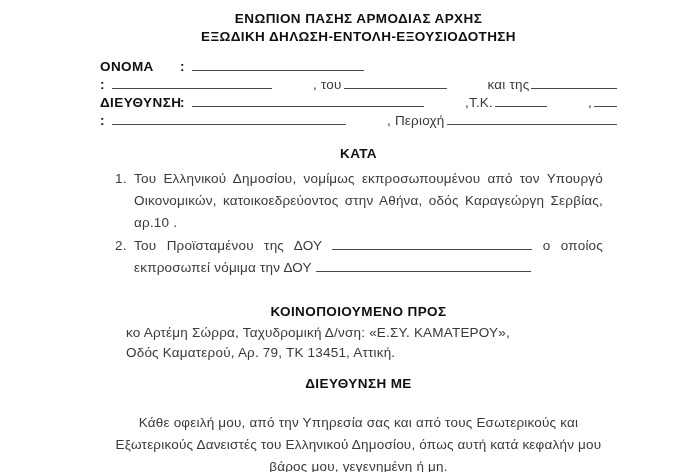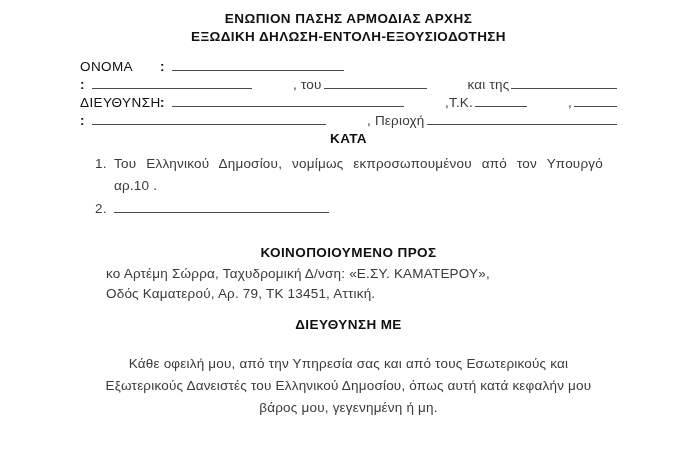--- a/index.html
+++ b/index.html
@@ -5,40 +5,40 @@
   html,body { margin:0; padding:0; background:#ffffff; }
   .page {
     position:relative;
     width:678px; height:472px;
     box-sizing:border-box;
     background:#ffffff;
     font-family:"Liberation Sans", "DejaVu Sans", sans-serif;
     font-size:13.5px;
     color:#3a3a3a;
     letter-spacing:0.2px;
-    padding:10px 61px 0 80px;
+    padding:10px 61px 0 100px;
     overflow:hidden;
   }
   .doc-title {
     text-align:center;
     font-weight:bold;
     color:#101010;
     letter-spacing:0.4px;
     line-height:18px;
   }
   .fields { margin-top:12px; }
   .frow { display:flex; align-items:baseline; height:18px; line-height:18px; }
-  .flabel { width:80px; flex:none; font-weight:normal; color:#101010; letter-spacing:0.4px; white-space:nowrap; }
+  .flabel { width:80px; flex:none; font-weight:bold; color:#101010; letter-spacing:0.4px; white-space:nowrap; }
   .fcolon { width:12px; flex:none; font-weight:bold; color:#101010; }
   .blank { display:inline-block; border-bottom:1.5px solid #4a4a4a; height:12px; flex:none; }
   .blank.grow { flex:1; }
   .fseg { white-space:pre; flex:none; padding:0 2px;margin-left:39px; }
   .sect {
     text-align:center; font-weight:bold; color:#101010;
-    letter-spacing:0.4px; line-height:18px; 
+    letter-spacing:0.4px; line-height:18px; margin-top:15px;
   }
   .sect-koin { margin-top:24px; }
   .sect-anaf { margin-top:12px; }
   .list { margin:5px 0 0 15px; padding-right:14px; }
   .item { display:flex; margin-bottom:1px; }
   .num { width:19px; flex:none; line-height:22px; }
   .itext { flex:1; line-height:22px; }
   .jline { text-align:justify; text-align-last:justify; }
   .itext .blank { height:11px; }
   .notify-body { margin:2px 0 0 26px; line-height:20px; }
@@ -89,28 +89,35 @@
   </div>
 
   <div class="sect">ΚΑΤΑ</div>
 
   <div class="list">
 
     <div class="item">
       <span class="num">1.</span>
       <div class="itext">
         <div class="jline">Του Ελληνικού Δημοσίου, νομίμως εκπροσωπουμένου από τον Υπουργό</div>
+        <div class="jline">Οικονομικών, κατοικοεδρεύοντος στην Αθήνα, οδός Καραγεώργη Σερβίας,</div>
         <div>αρ.10 .</div>
       </div>
     </div>
 
     <div class="item">
       <span class="num">2.</span>
       <div class="itext">
+        <div class="jline">
+          <span>Του Προϊσταμένου της ΔΟΥ</span>
+          <span class="blank" style="width:200px"></span>
+          <span>ο οποίος</span>
+        </div>
         <div>
+          <span>εκπροσωπεί νόμιμα την ΔΟΥ</span>
           <span class="blank" style="width:215px"></span>
         </div>
       </div>
     </div>
 
   </div>
 
   <div class="sect sect-koin">ΚΟΙΝΟΠΟΙΟΥΜΕΝΟ ΠΡΟΣ</div>
 
   <div class="notify-body">

